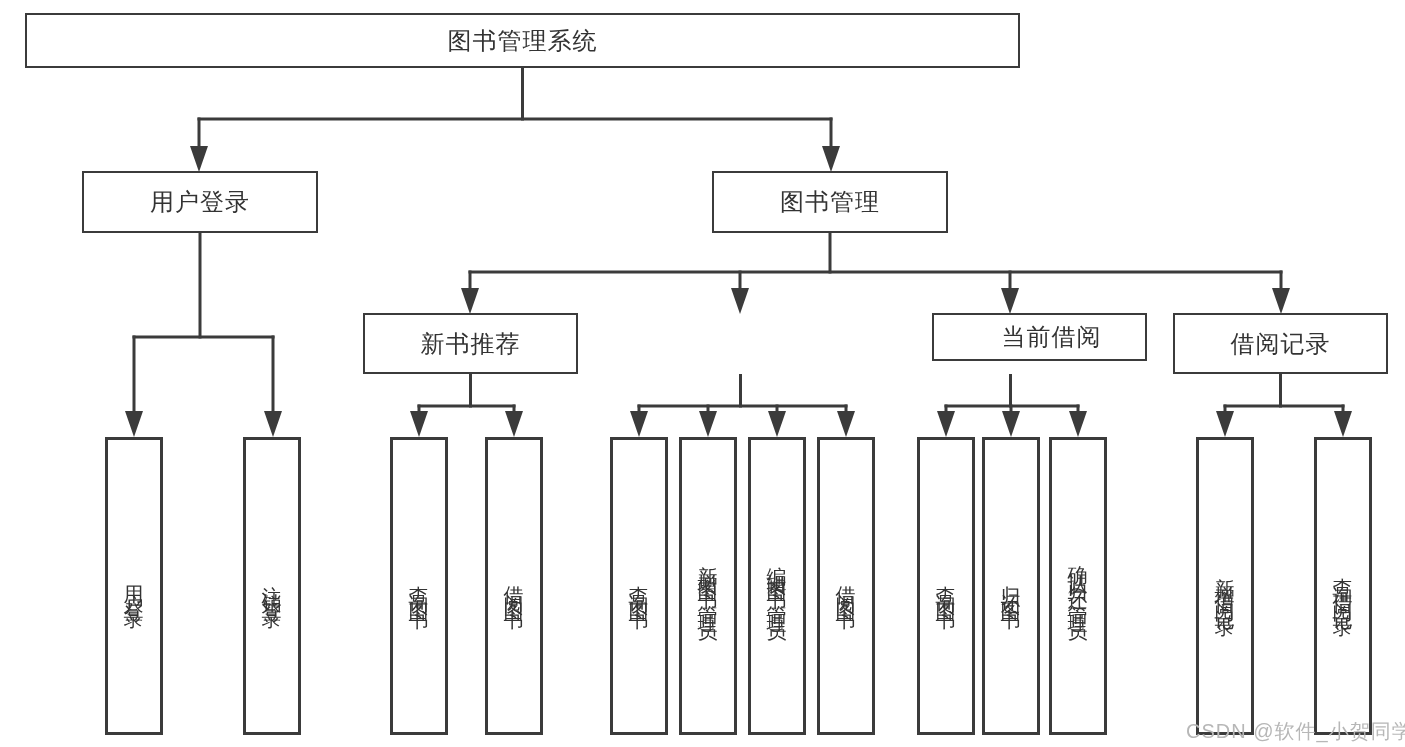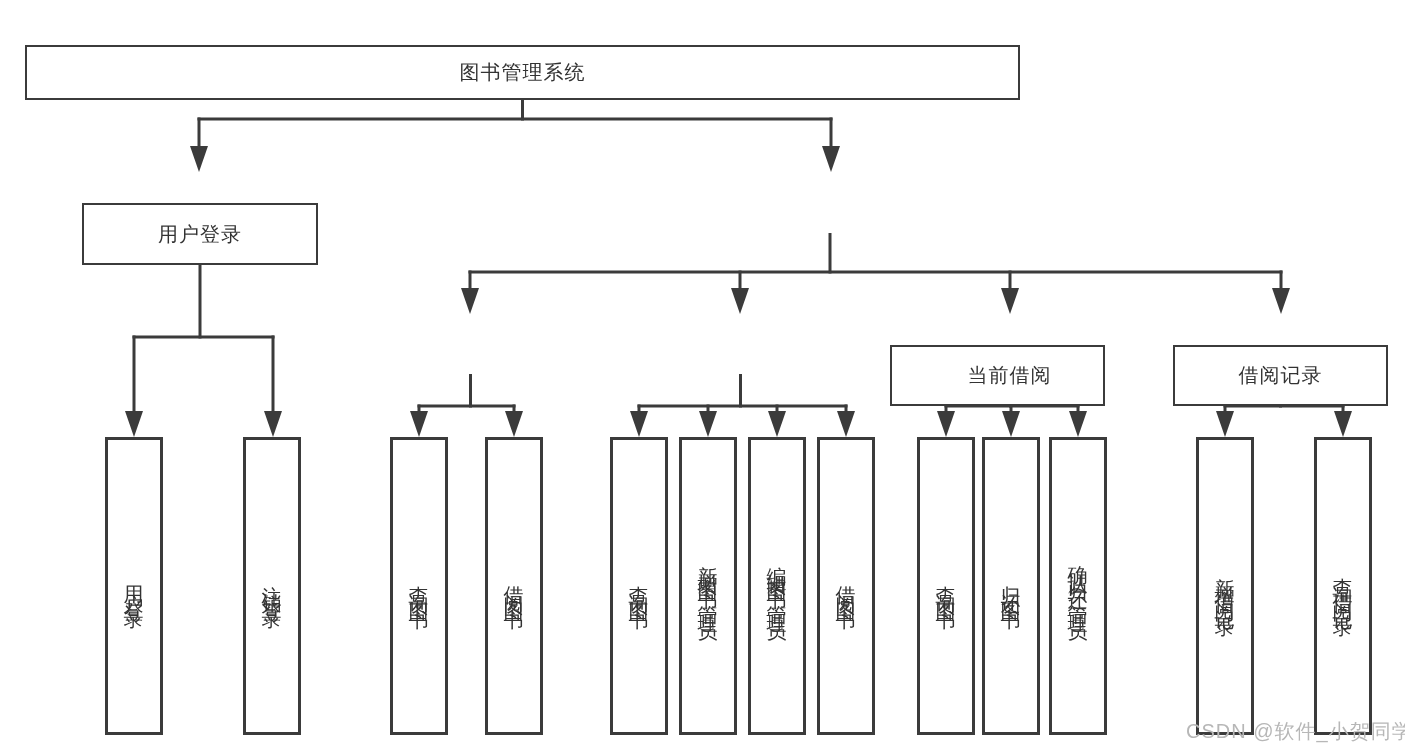--- a/index.html
+++ b/index.html
@@ -26,23 +26,22 @@
     box-sizing: border-box;
     background: #ffffff;
     border: 2px solid #3b3b3b;
     display: flex;
     align-items: center;
     justify-content: center;
     z-index: 2;
     color: #333333;
   }
   .hbox {
-    font-size: 20px;
+    font-size: 24px;
     letter-spacing: 1px;
-    margin-top: 32px;
   }
   .leaf {
     border-width: 3px;
     font-size: 20px;
   }
   .leaf .vtext {
     writing-mode: vertical-rl;
     text-orientation: mixed;
     letter-spacing: 8px;
     line-height: 1;
@@ -130,22 +129,28 @@
     </g>
   </svg>
 
   <div class="box hbox" style="left:25px; top:13px; width:995px; height:55px;">
     <span>图书管理系统</span>
   </div>
 
   <div class="box hbox" style="left:82px; top:171px; width:236px; height:62px;">
     <span>用户登录</span>
   </div>
-
-  <div class="box hbox" style="left:890px; top:313px; width:215px; height:61px;padding-left:24px;">
+  <div class="box hbox" style="left:712px; top:171px; width:236px; height:62px;">
+    <span>图书管理</span>
+  </div>
+
+  <div class="box hbox" style="left:363px; top:313px; width:215px; height:61px;">
+    <span>新书推荐</span>
+  </div>
+  <div class="box hbox" style="left:932px; top:313px; width:215px; height:48px;padding-left:24px;">
     <span>当前借阅</span>
   </div>
   <div class="box hbox" style="left:1173px; top:313px; width:215px; height:61px;">
     <span>借阅记录</span>
   </div>
 
   <div class="box leaf" style="left:105px; top:437px; width:58px; height:298px;">
     <span class="vtext">用户登录</span>
   </div>
   <div class="box leaf" style="left:243px; top:437px; width:58px; height:298px;">

